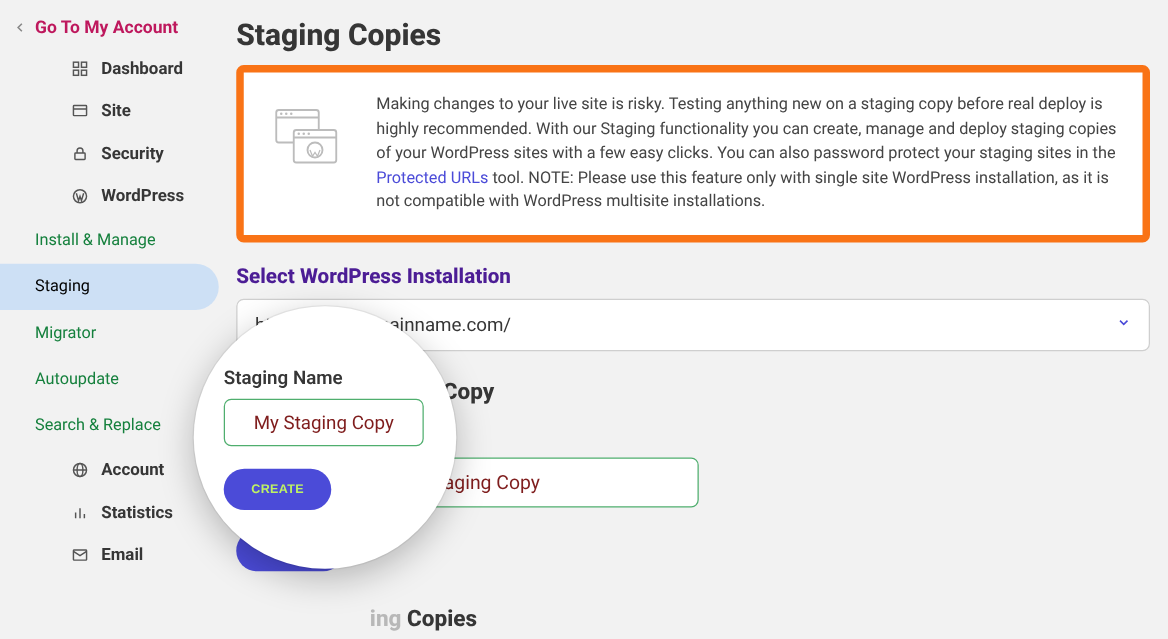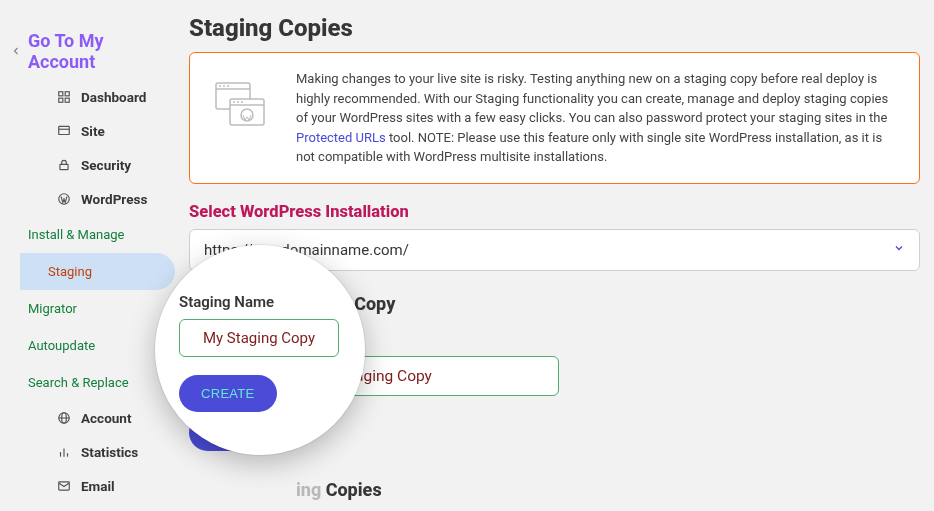--- a/index.html
+++ b/index.html
@@ -14,62 +14,60 @@
   }
   .layout { display: flex; width: 100%; height: 100%; }
   .sidebar {
     width: 175px;
     background: #f2f2f2;
     flex-shrink: 0;
     padding-top: 6px;
   }
   .back-link {
     display: flex; align-items: center; gap: 6px;
-    padding: 8px 10px; font-weight: 700; font-size: 18px; color: #8b5cf6;
+    padding: 8px 10px; font-weight: 700; font-size: 14px; color: #be185d;
     cursor: pointer;
-    margin-top: 16px;
   }
   .back-link svg { flex-shrink: 0; }
   .nav-item {
     display: flex; align-items: center; gap: 10px;
     padding: 9px 10px; font-weight: 700; font-size: 13.5px; color: #363636;
     cursor: pointer;
     margin-left: 47px;
   }
   .nav-item .ico { width: 14px; height: 14px; display:flex; align-items:center; justify-content:center; color:#555; }
   .sub-item {
     padding: 11px 10px 11px 28px; font-size: 13px; color: #15803d;
     cursor: pointer;
   }
   .sub-item.active {
     background: #cde0f5;
     border-top-right-radius: 20px;
     border-bottom-right-radius: 20px;
-    color: #c2410c;
-    margin-left: 20px;
+    color: #000000;
   }
   .main {
     flex: 1;
     padding: 14px 14px 0 14px;
     overflow: hidden;
   }
   h1.page-title {
     font-size: 24px; font-weight: 800; color: #363636;
     margin-bottom: 10px;
   }
   .infobox {
-    background: #fff; border: 1px solid #f97316; border-radius: 6px;
+    background: #fff; border: 6px solid #f97316; border-radius: 6px;
     padding: 16px 20px; display: flex; gap: 26px; align-items: flex-start;
     margin-bottom: 18px;
   }
   .infobox .illus { width: 60px; height: 60px; flex-shrink:0; margin-top:6px; }
   .infobox p { font-size: 13px; line-height: 1.5; color: #444; }
   .infobox a { color: #4b4bd8; text-decoration: none; }
   .section-label {
-    font-size: 16.5px; font-weight: 800; color: #be185d; margin-bottom: 8px;
+    font-size: 16.5px; font-weight: 800; color: #4c1d95; margin-bottom: 8px;
   }
   .select-box {
     background:#fff; border:1px solid #cfcfcf; border-radius:6px;
     padding: 11px 14px; font-size: 15px; color:#363636;
     display:flex; justify-content:space-between; align-items:center;
     cursor:pointer; margin-bottom: 22px;
   }
   .select-box .chev { color:#4b4bd8; font-size:13px; }
   .create-heading {
     font-size: 18px; font-weight: 800; color:#363636; margin-bottom: 16px;
@@ -77,23 +75,23 @@
   .muted-heading { opacity:.25; }
   .field-label { font-size: 15px; font-weight:600; color:#363636; margin-bottom:8px; display:block;}
   .text-input {
     width: 370px; max-width:100%;
     border:1px solid #4fae6e; border-radius:6px;
     padding: 10px 14px; font-size:15.5px; color:#7f1d1d; background:#fff;
     outline:none; font-family: inherit; text-align: center;
   }
   .create-btn {
     margin-top: 18px;
-    background:#4b4bd8; color:#5eead4; border:none;
+    background:#4b4bd8; color:#bef264; border:none;
     padding: 11px 22px; border-radius: 22px;
-    font-weight:400; font-size:13px; letter-spacing:.3px;
+    font-weight:700; font-size:10px; letter-spacing:.3px;
     text-transform: uppercase; cursor:pointer;
   }
   .manage-heading {
     font-size: 18px; font-weight:800; color:#363636;
     margin-top: 28px; margin-bottom: 10px;
   }
   .tabs {
     border-bottom:1px solid #d8d8d8;
     display:flex; gap: 26px; padding: 0 14px;
   }

